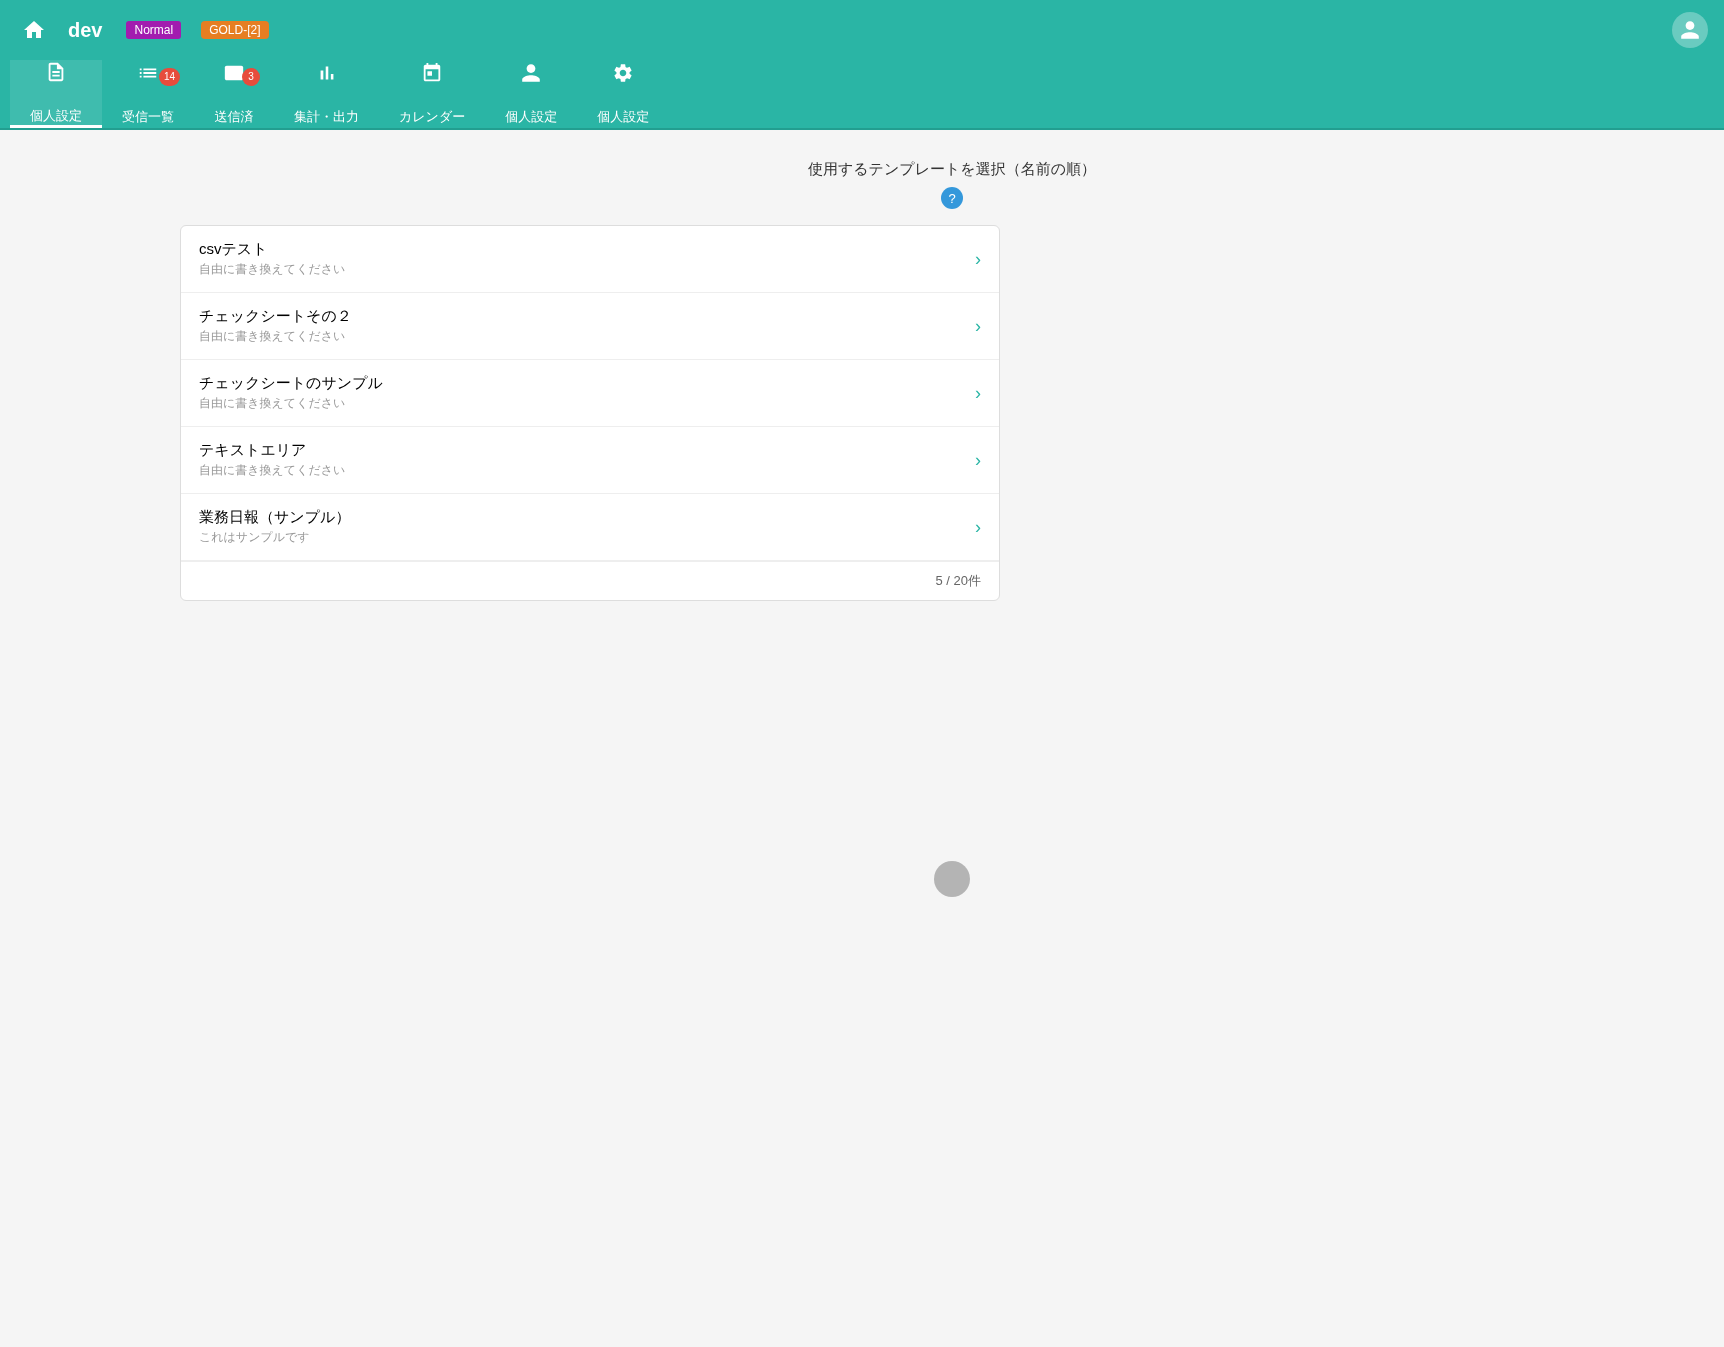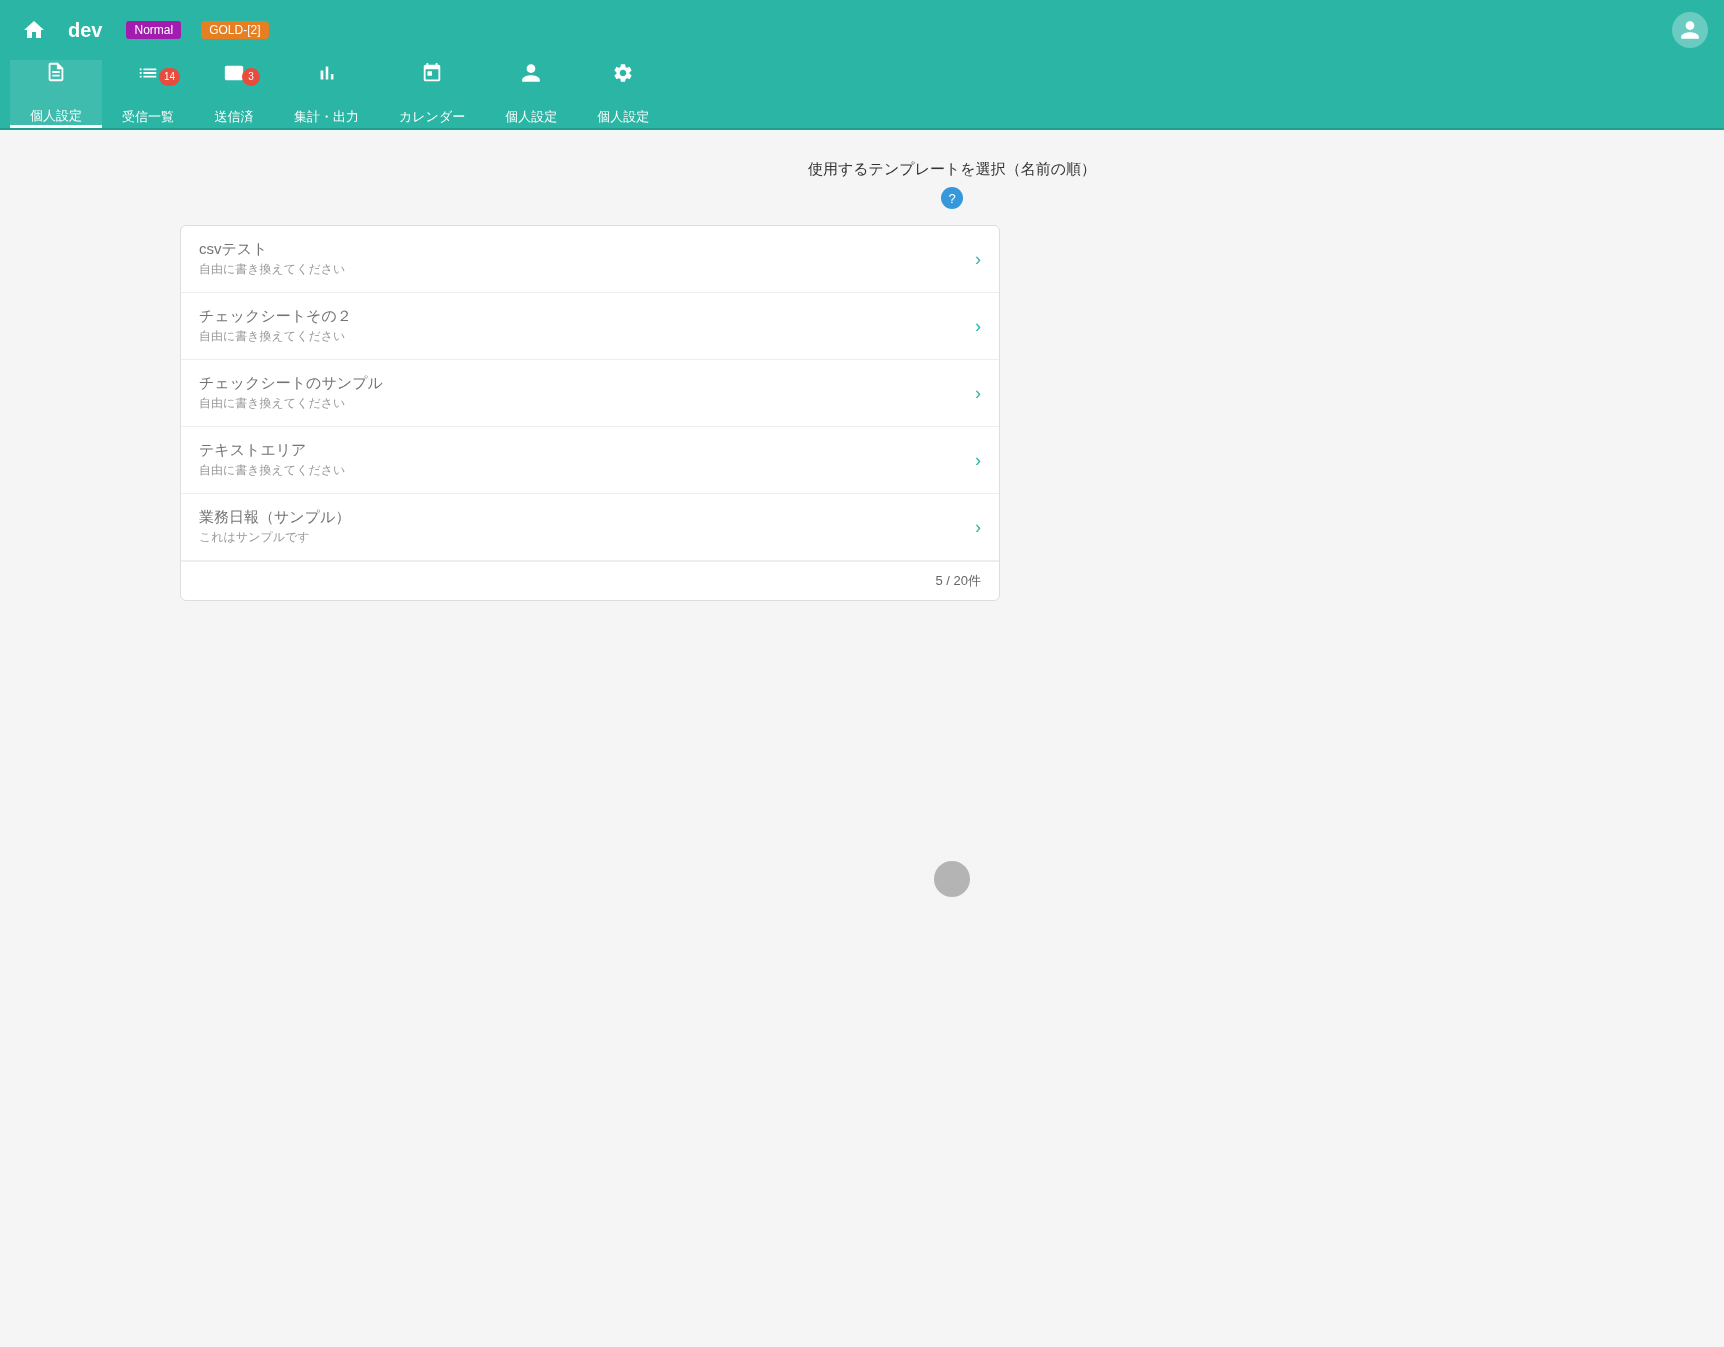--- a/index.html
+++ b/index.html
@@ -145,21 +145,21 @@
       justify-content: space-between;
       padding: 14px 18px;
       border-bottom: 1px solid #eee;
       cursor: pointer;
     }
     .template-item:last-child {
       border-bottom: none;
     }
     .template-info .template-name {
       font-size: 15px;
-      color: #737373;
+      color: #000000;
       font-weight: 500;
     }
     .template-info .template-desc {
       font-size: 12px;
       color: #999;
       margin-top: 2px;
     }
     .chevron-icon {
       color: #2ab5a5;
       font-size: 18px;

